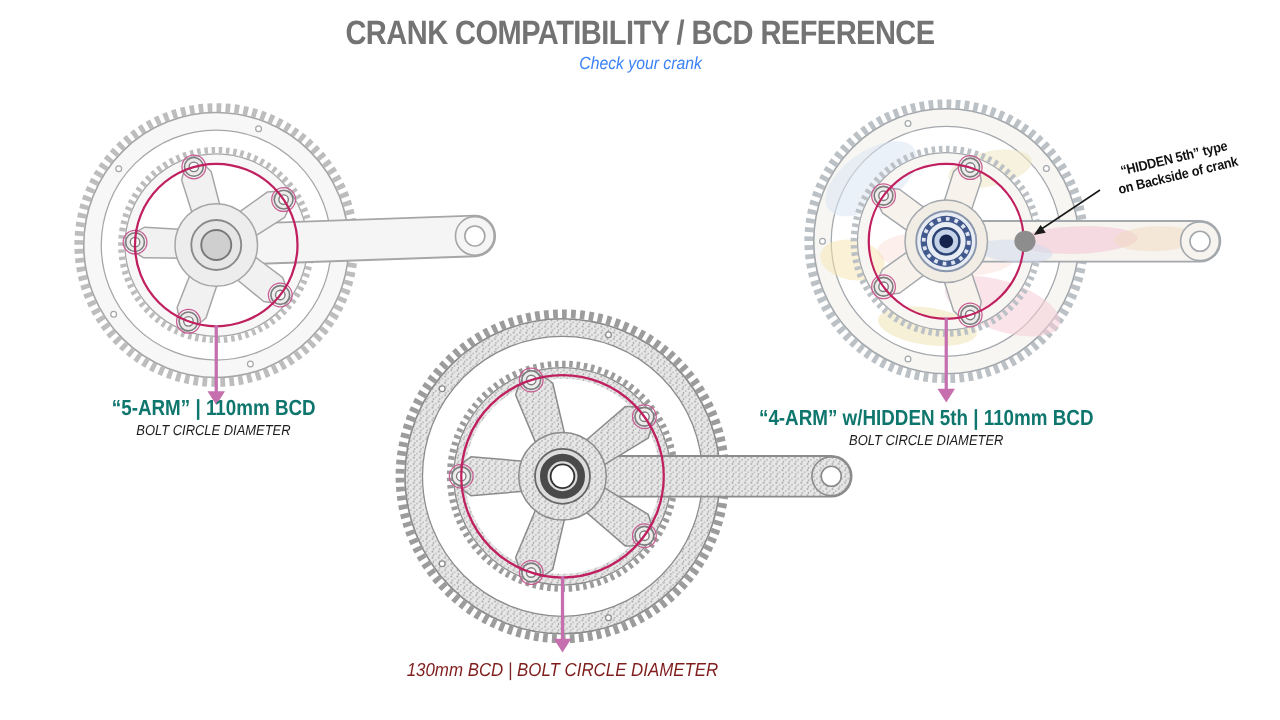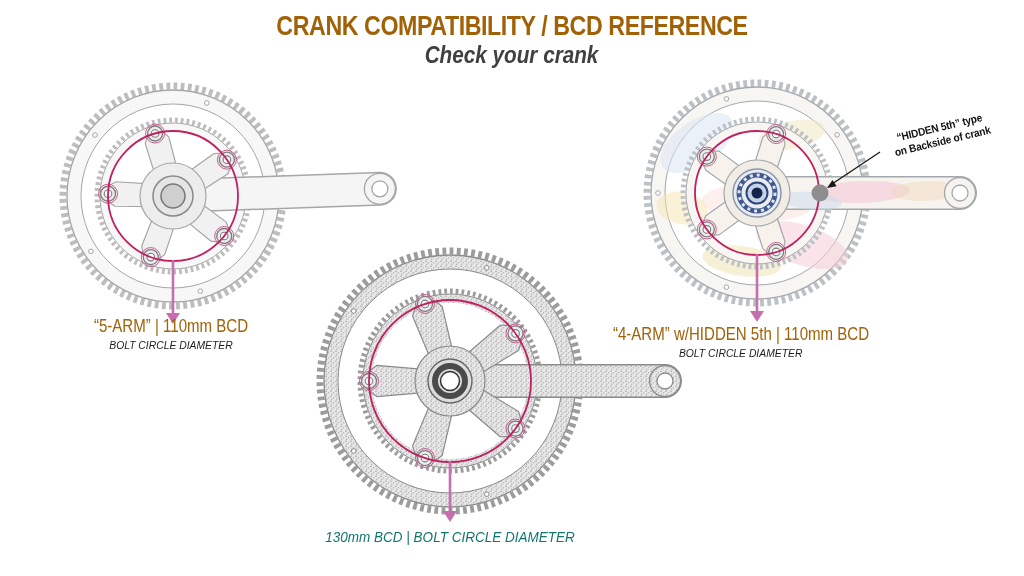--- a/index.html
+++ b/index.html
@@ -1,27 +1,27 @@
 <!DOCTYPE html>
 <html><head>
 <meta charset="utf-8">
 <style>
   html,body{margin:0;padding:0;background:#fff;}
   .canvas{position:relative;width:1024px;height:576px;background:#ffffff;overflow:hidden;
           font-family:"Liberation Sans",sans-serif;color:#151515;}
   #art{position:absolute;left:0;top:0;width:1024px;height:576px;}
   .hdr{position:absolute;left:0;top:12px;width:100%;text-align:center;}
-  .hdr .t1{font-weight:700;font-size:27px;letter-spacing:-.5px;color:#a16207;line-height:1.05;}
-  .hdr .t2{font-style:italic;font-weight:700;font-size:23px;color:#404040;margin-top:2px;}
+  .hdr .t1{font-weight:700;font-size:27px;letter-spacing:-.5px;color:#737373;line-height:1.05;}
+  .hdr .t2{font-style:italic;font-weight:400;font-size:14px;color:#3b82f6;margin-top:2px;}
   .cond{display:inline-block;transform:scaleX(.86);transform-origin:50% 50%;white-space:nowrap;}
   .cond90{display:inline-block;transform:scaleX(.9);transform-origin:50% 50%;white-space:nowrap;}
   .lbl{position:absolute;text-align:center;transform:translateX(-50%);white-space:nowrap;}
-  .lb{font-weight:400;font-size:17.5px;color:#a16207;line-height:1.0;}
+  .lb{font-weight:700;font-size:17.5px;color:#0f766e;line-height:1.0;}
   .li-sm{font-style:italic;font-size:11.5px;color:#1c1c1c;margin-top:3px;}
-  .li-lg{font-style:italic;font-size:15px;color:#0f766e;margin-top:5px;}
+  .li-lg{font-style:italic;font-size:15px;color:#7f1d1d;margin-top:5px;}
   .annot{position:absolute;left:866px;top:120px;width:150px;text-align:center;
          transform:rotate(-13.5deg) scaleX(.92);transform-origin:50% 50%;
          font-weight:700;font-size:11px;line-height:1.3;color:#101010;letter-spacing:-.2px;}
 </style>
 </head>
 <body>
 
 <div class="canvas">
 
   <svg id="art" viewBox="0 0 1024 576">

